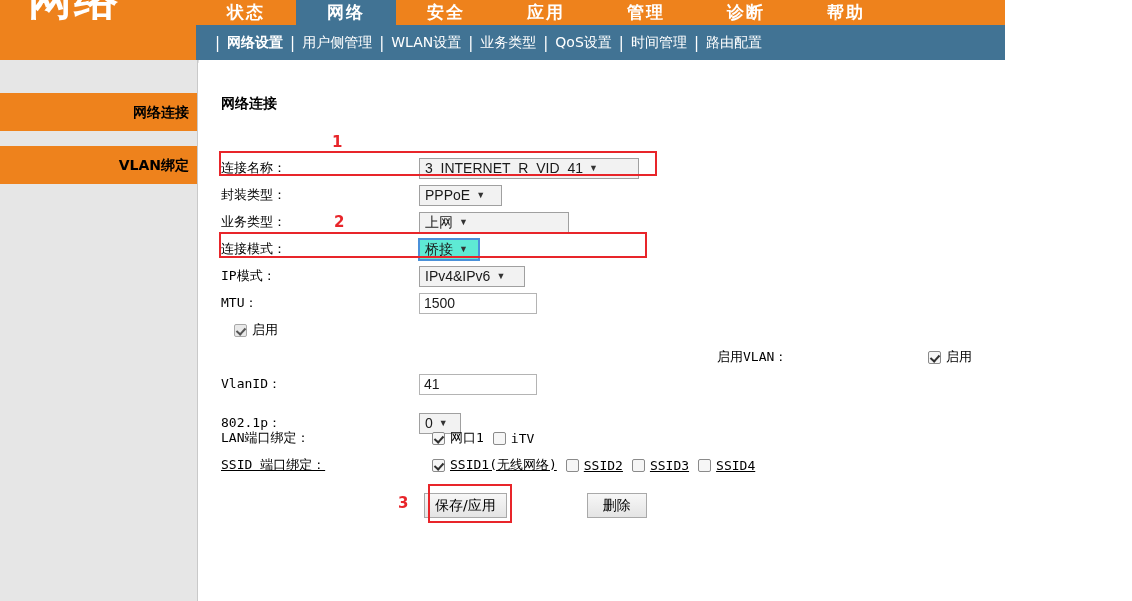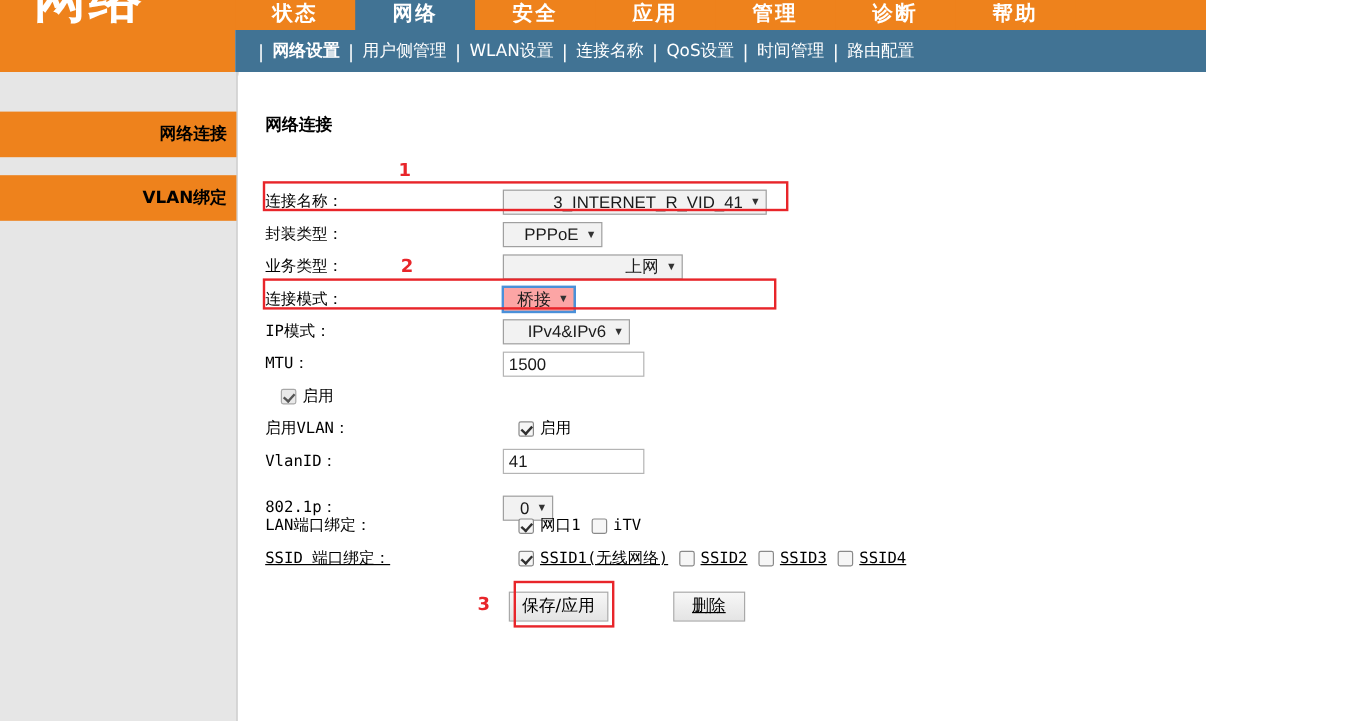--- a/index.html
+++ b/index.html
@@ -185,42 +185,42 @@
   }
   .fctrl {
     display: flex;
     align-items: center;
   }
 
   
   .sel {
     display: inline-flex;
     align-items: center;
-    justify-content: flex-end;
+    justify-content: flex-start;
     height: 21px;
     border: 1px solid #a0a0a0;
     background: #f2f2f2;
     font-size: 14px;
     color: #1a1a1a;
     padding: 0 4px 0 5px;
     cursor: pointer;
     font-family: "Liberation Sans", sans-serif;
     line-height: 19px;
     white-space: nowrap;
   }
   .sel .arw {
     font-size: 9px;
     margin-left: 6px;
     color: #333;
     line-height: 19px;
   }
   .sel.focused {
     outline: 2px solid #4a90d9;
     outline-offset: -1px;
-    background: #fca5a5;
+    background: #5eead4;
   }
 
   
   .tin {
     height: 21px;
     width: 118px;
     border: 1px solid #b4b4b4;
     background: #ffffff;
     font-size: 14px;
     color: #1a1a1a;
@@ -325,21 +325,21 @@
     <div id="submenu-left"></div>
     <div id="submenu">
       <div id="submenu-inner">
         <span class="sep">|</span>
         <span class="sublink active">网络设置</span>
         <span class="sep">|</span>
         <span class="sublink">用户侧管理</span>
         <span class="sep">|</span>
         <span class="sublink">WLAN设置</span>
         <span class="sep">|</span>
-        <span class="sublink">连接名称</span>
+        <span class="sublink">业务类型</span>
         <span class="sep">|</span>
         <span class="sublink">QoS设置</span>
         <span class="sep">|</span>
         <span class="sublink">时间管理</span>
         <span class="sep">|</span>
         <span class="sublink">路由配置</span>
       </div>
     </div>
 
     <div id="shadow-strip"></div>
@@ -411,21 +411,21 @@
 
       <div class="frow" style="top:257px;">
         <div class="fctrl" style="padding-left:13px;">
           <span class="cbwrap">
             <span class="cb dim checked"></span>
             <span class="cbtext">启用</span>
           </span>
         </div>
       </div>
 
-      <div class="frow" style="top:284px;">
+      <div class="frow" style="top:284px;justify-content:flex-end;">
         <div class="flabel">启用VLAN：</div>
         <div class="fctrl" style="padding-left:13px;">
           <span class="cbwrap">
             <span class="cb checked"></span>
             <span class="cbtext">启用</span>
           </span>
         </div>
       </div>
 
       <div class="frow" style="top:311px;">
@@ -478,21 +478,21 @@
             <span class="cb"></span>
             <span class="cbtext">SSID4</span>
           </span>
         </div>
       </div>
 
       <div class="frow" style="top:430px; height:30px;">
         <div class="flabel" style="width:203px;"></div>
         <div class="fctrl">
           <div class="btn">保存/应用</div>
-          <div class="btn" style="margin-left:54px;text-decoration:underline;">删除</div>
+          <div class="btn" style="margin-left:80px;">删除</div>
         </div>
       </div>
 
     </div>
 
     <div class="redbox" style="left:219px; top:151px; width:438px; height:25px;"></div>
     <div class="rednum" style="left:332px; top:133px;">1</div>
 
     <div class="redbox" style="left:219px; top:232px; width:428px; height:26px;"></div>
     <div class="rednum" style="left:334px; top:213px;">2</div>

